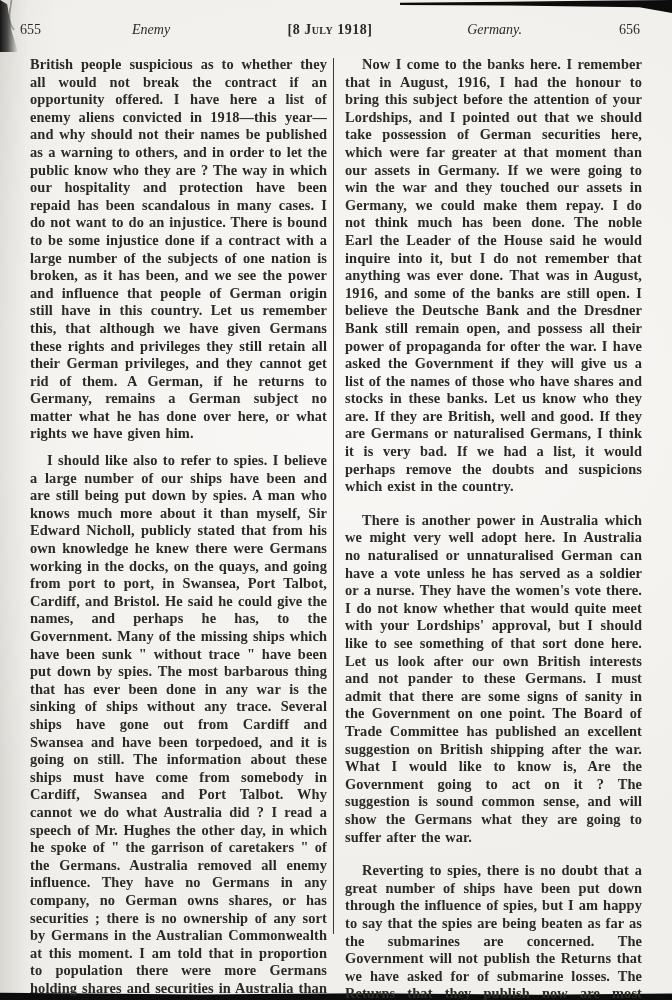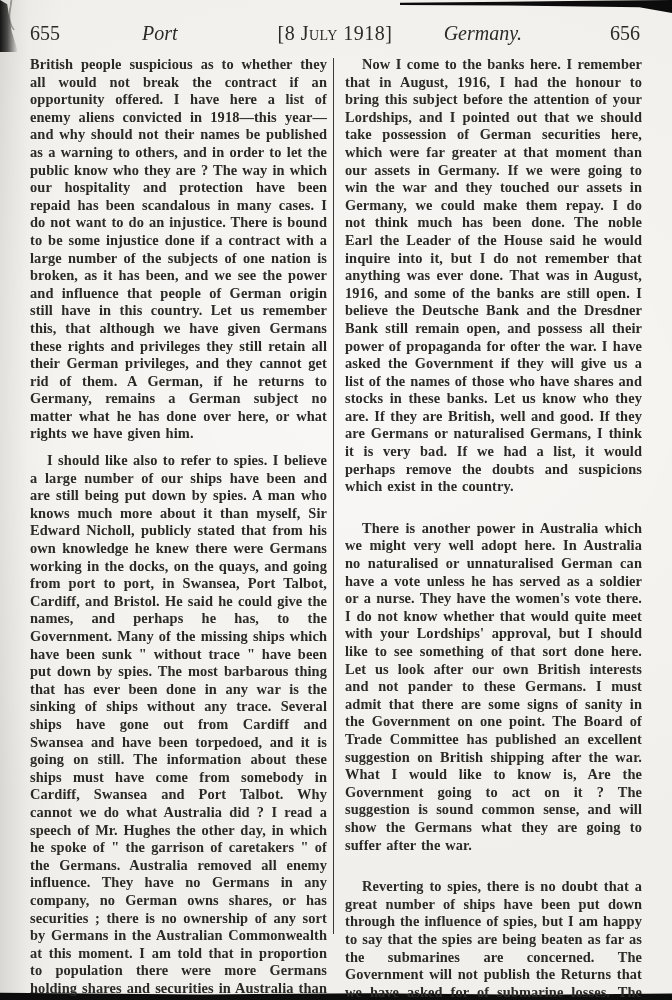--- a/index.html
+++ b/index.html
@@ -39,69 +39,69 @@
     border-left: 2px solid rgba(90,88,84,0.55);
     border-bottom: 1px solid rgba(120,118,114,0.0);
     border-radius: 0 0 0 60%;
     background: transparent;
     transform: rotate(8deg);
   }
 
   
   .page-header {
     position: absolute;
-    top: 22px; left: 30px; right: 32px;
+    top: 22px; left: 20px; right: 32px;
     height: 20px;
-    font-size: 20px;
+    font-size: 14px;
   }
   .hdr { position: absolute; white-space: nowrap; }
   .hdr-num-left  { left: 0; }
   .hdr-title-left { left: 112px; font-style: italic; }
-  .hdr-date { left: 50%; transform: translateX(-50%); font-variant: small-caps; letter-spacing: 0.5px; }
+  .hdr-date { left: 50%; transform: translateX(-50%); font-variant: small-caps; letter-spacing: 0.5px; font-weight: bold; }
   .hdr-title-right { right: 118px; font-style: italic; }
   .hdr-num-right { right: 0; }
 
   
   .column {
     position: absolute;
     top: 56px;
     width: 297px;
     text-align: justify;
     font-size: 14.4px;
     line-height: 17.6px;
     letter-spacing: 0.1px;
     word-spacing: 1.2px;
   }
   .col-left  { left: 30px; }
   .col-right { left: 345px; }
   .column p { margin: 0; font-weight: bold; }
   .column p.indent { text-indent: 17px; }
   .col-left  p + p { margin-top: 9px; }
-  .col-right p + p { margin-top: 24px; }
+  .col-right p + p { margin-top: 16px; }
 
   .column-divider {
     position: absolute;
     left: 333px; top: 58px;
     width: 1px; height: 876px;
     background: #3a3936;
   }
 </style>
 </head>
 <body>
 
 <div>
 
   <div class="artifact-top-left"></div>
   <div class="artifact artifact-top-right"></div>
   <div class="artifact artifact-bottom"></div>
   <div class="artifact-bottom-left"></div>
 
   <div class="page-header">
     <span class="hdr hdr-num-left">655</span>
-    <span class="hdr hdr-title-left">Port</span>
+    <span class="hdr hdr-title-left">Enemy</span>
     <span class="hdr hdr-date">[8 July 1918]</span>
     <span class="hdr hdr-title-right">Germany.</span>
     <span class="hdr hdr-num-right">656</span>
   </div>
 
   <div class="column-divider"></div>
 
   <div class="column col-left">
     <p>British people suspicious as to whether they all would not break the contract if an opportunity offered.  I have here a list of enemy aliens convicted in 1918—this year—and why should not their names be published as a warning to others, and in order to let the public know who they are ? The way in which our hospitality and protection have been repaid has been scandalous in many cases.  I do not want to do an injustice.  There is bound to be some injustice done if a contract with a large number of the subjects of one nation is broken, as it has been, and we see the power and influence that people of German origin still have in this country.  Let us remember this, that although we have given Germans these rights and privileges they still retain all their German privileges, and they cannot get rid of them.  A German, if he returns to Germany, remains a German subject no matter what he has done over here, or what rights we have given him.</p>
     <p class="indent">I should like also to refer to spies.  I believe a large number of our ships have been and are still being put down by spies. A man who knows much more about it than myself, Sir Edward Nicholl, publicly stated that from his own knowledge he knew there were Germans working in the docks, on the quays, and going from port to port, in Swansea, Port Talbot, Cardiff, and Bristol.  He said he could give the names, and perhaps he has, to the Government.  Many of the missing ships which have been sunk " without trace " have been put down by spies.  The most barbarous thing that has ever been done in any war is the sinking of ships without any trace.  Several ships have gone out from Cardiff and Swansea and have been torpedoed, and it is going on still.  The information about these ships must have come from somebody in Cardiff, Swansea and Port Talbot.  Why cannot we do what Australia did ?  I read a speech of Mr. Hughes the other day, in which he spoke of " the garrison of caretakers " of the Germans.  Australia removed all enemy influence.  They have no Germans in any company, no German owns shares, or has securities ; there is no ownership of any sort by Germans in the Australian Commonwealth at this moment.  I am told that in proportion to population there were more Germans holding shares and securities in Australia than there were in this country.  But in Australia its industries and banks are all permanently closed to enemy aliens of any sort.</p>

